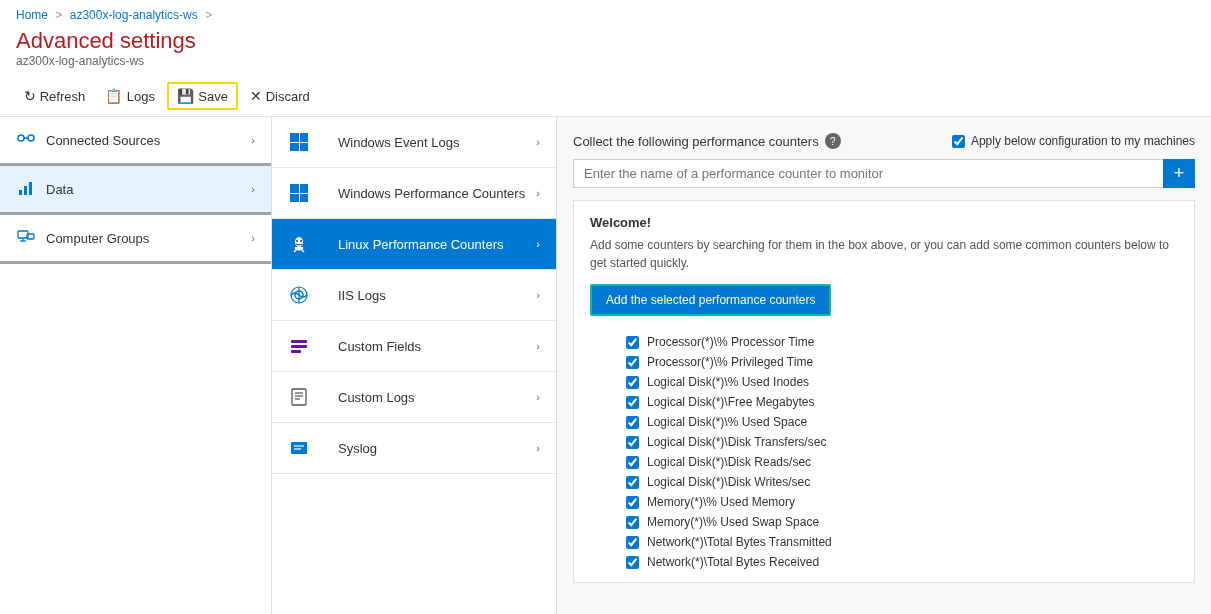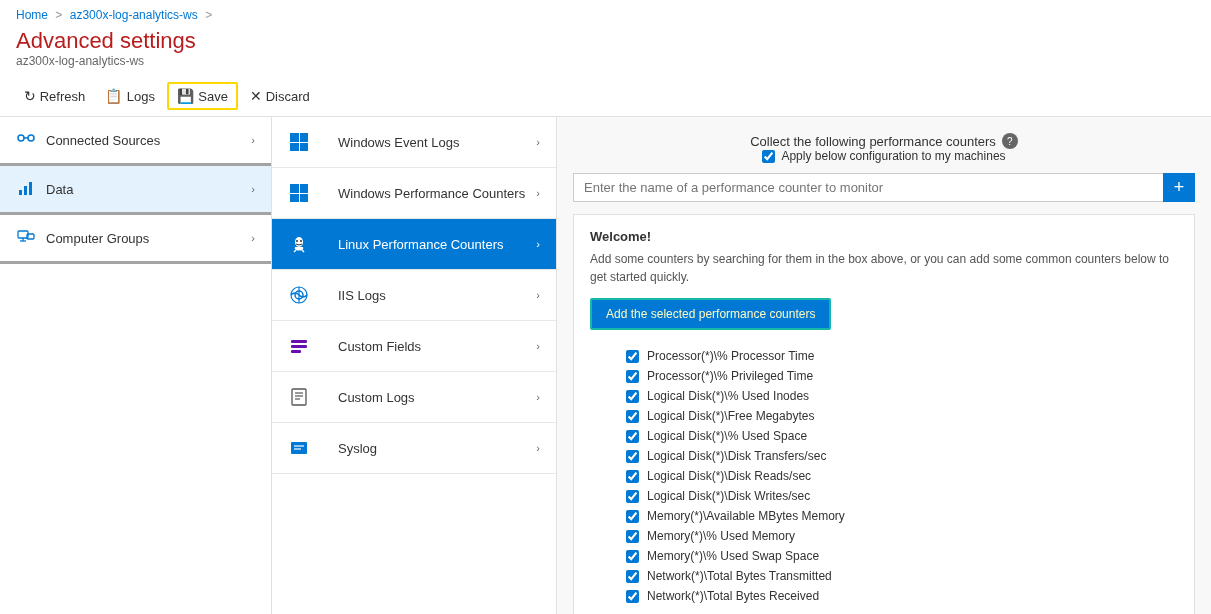--- a/index.html
+++ b/index.html
@@ -31,21 +31,21 @@
     .middle-nav-item { display: flex; align-items: center; justify-content: space-between; padding: 14px 16px; cursor: pointer; border-bottom: 1px solid #e8e8e8; }
     .middle-nav-item.active { background: #0078d4; color: #fff; }
     .middle-nav-item.active .middle-nav-label { color: #fff; }
     .middle-nav-item.active .chevron { color: #fff; }
     .middle-nav-item-content { display: flex; align-items: center; gap: 28px; }
     .middle-nav-icon { width: 22px; height: 22px; display: flex; align-items: center; justify-content: center; }
     .middle-nav-label { font-size: 13px; color: #333; }
 
     .content-area { flex: 1; background: #f8f8f8; overflow-y: auto; padding: 16px; }
 
-    .collect-header { display: flex; align-items: center; justify-content: space-between; margin-bottom: 10px; flex-direction: column; }
+    .collect-header { display: flex; align-items: center; justify-content: space-between; margin-bottom: 10px; }
     .collect-title { font-size: 13px; color: #333; display: flex; align-items: center; gap: 6px; }
     .info-icon { width: 16px; height: 16px; border-radius: 50%; background: #666; color: #fff; font-size: 10px; display: inline-flex; align-items: center; justify-content: center; cursor: pointer; }
     .apply-config { display: flex; align-items: center; gap: 6px; font-size: 12px; }
     .checkbox-blue { accent-color: #0078d4; }
 
     .search-row { display: flex; gap: 0; margin-bottom: 12px; }
     .search-input { flex: 1; padding: 6px 10px; border: 1px solid #ccc; border-right: none; font-size: 13px; outline: none; }
     .add-btn { width: 32px; background: #0078d4; color: #fff; border: none; cursor: pointer; font-size: 18px; display: flex; align-items: center; justify-content: center; }
 
     .welcome-box { background: #fff; border: 1px solid #e0e0e0; padding: 14px 16px 10px; }
@@ -309,24 +309,20 @@
           <div class="counter-item">
             <input type="checkbox" class="checkbox-blue" checked="" style="">
             <span>Logical Disk(*)\Disk Reads/sec</span>
           </div>
           <div class="counter-item">
             <input type="checkbox" class="checkbox-blue" checked="" style="">
             <span>Logical Disk(*)\Disk Writes/sec</span>
           </div>
           <div class="counter-item">
             <input type="checkbox" class="checkbox-blue" checked="" style="">
-            <span>Memory(*)\Available MBytes Memory</span>
-          </div>
-          <div class="counter-item">
-            <input type="checkbox" class="checkbox-blue" checked="" style="">
             <span>Memory(*)\% Used Memory</span>
           </div>
           <div class="counter-item">
             <input type="checkbox" class="checkbox-blue" checked="" style="">
             <span>Memory(*)\% Used Swap Space</span>
           </div>
           <div class="counter-item">
             <input type="checkbox" class="checkbox-blue" checked="" style="">
             <span>Network(*)\Total Bytes Transmitted</span>
           </div>

